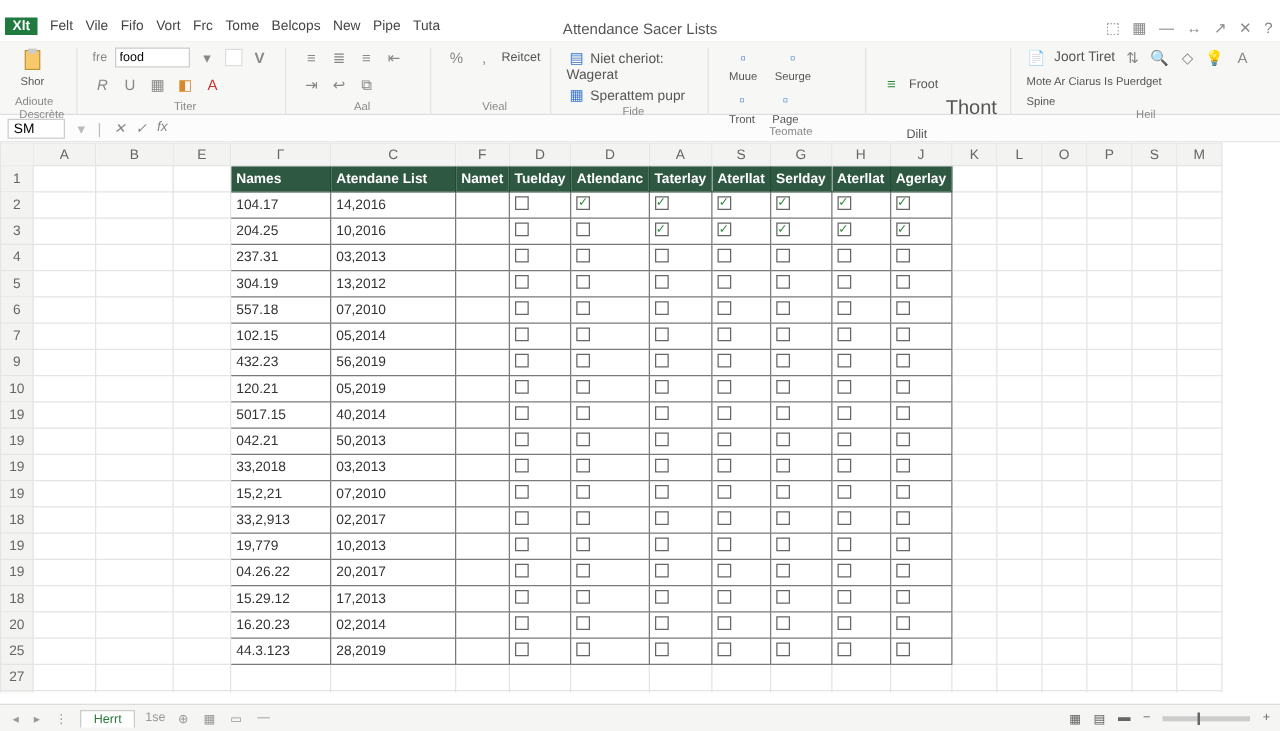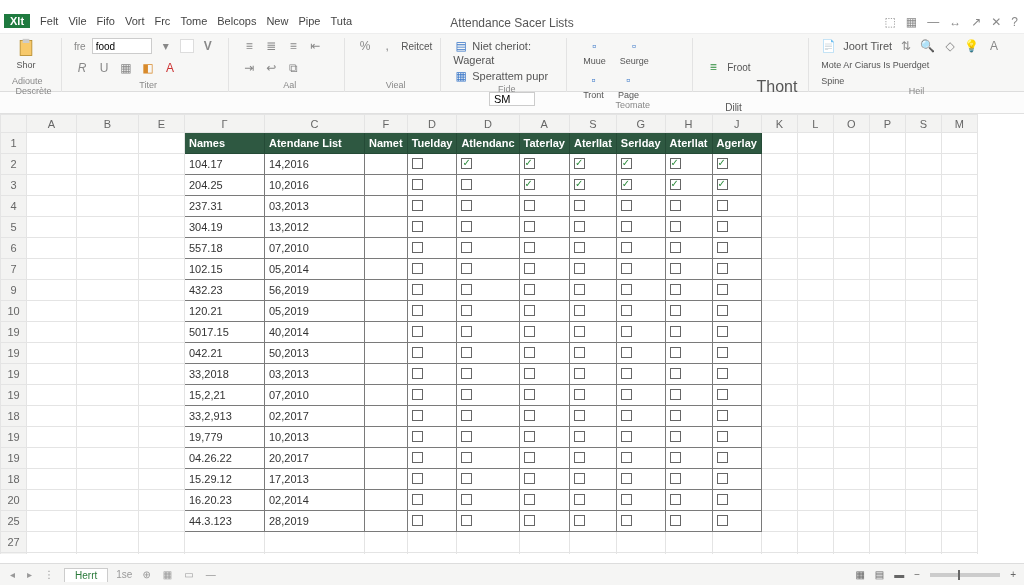--- a/index.html
+++ b/index.html
@@ -23,21 +23,21 @@
   .ribbon .ico { width:16px; height:16px; display:inline-flex; align-items:center; justify-content:center; font-size:12px; color:#5a7; }
   .ribbon .ico.gray{color:#888;}
   .ribbon .ico.blue{color:#3a77c8;}
   .ribbon .ico.orange{color:#d88a2b;}
   .ribbon input.fontbox{ width:60px; height:16px; font-size:10px; border:1px solid #ccc; padding:0 3px;}
   .ribbon .smallbtn{ width:14px; height:14px; border:1px solid #ddd; background:#fff; display:inline-block;}
   .ribbon .bigbtn{ display:flex; flex-direction:column; align-items:center; font-size:9px; color:#555; gap:2px; padding:0 4px;}
   .ribbon .bigbtn svg{width:20px;height:20px;}
 
   
-  .fxrow { height:22px; display:flex; align-items:center; border-bottom:1px solid #e0e0e0; padding:0 6px; gap:10px; background:#fcfcfc;flex-direction:column;}
+  .fxrow { height:22px; display:flex; align-items:center; border-bottom:1px solid #e0e0e0; padding:0 6px; gap:10px; background:#fcfcfc;}
   .fxrow .namebox{ width:46px; height:16px; border:1px solid #ccc; font-size:11px; padding:0 4px; background:#fff;}
   .fxrow .sep{ color:#bbb; }
   .fxrow .fxicons{ display:flex; gap:8px; color:#888; font-size:11px; font-style:italic;}
   .fxrow .formulabar{ flex:1; height:16px; border:none; background:transparent;}
 
   
   .grid-area{ position:relative; height:440px; overflow:hidden; background:#fff;}
   table.sheet { border-collapse:collapse; table-layout:fixed; }
   table.sheet th, table.sheet td { border:1px solid #e4e4e4; height:21px; font-size:11px; padding:0 4px; text-align:left; background:#fff; white-space:nowrap; overflow:hidden;}
   table.sheet thead th { background:#f3f3f2; color:#666; text-align:center; font-weight:normal; height:18px; position:sticky; top:0;}

